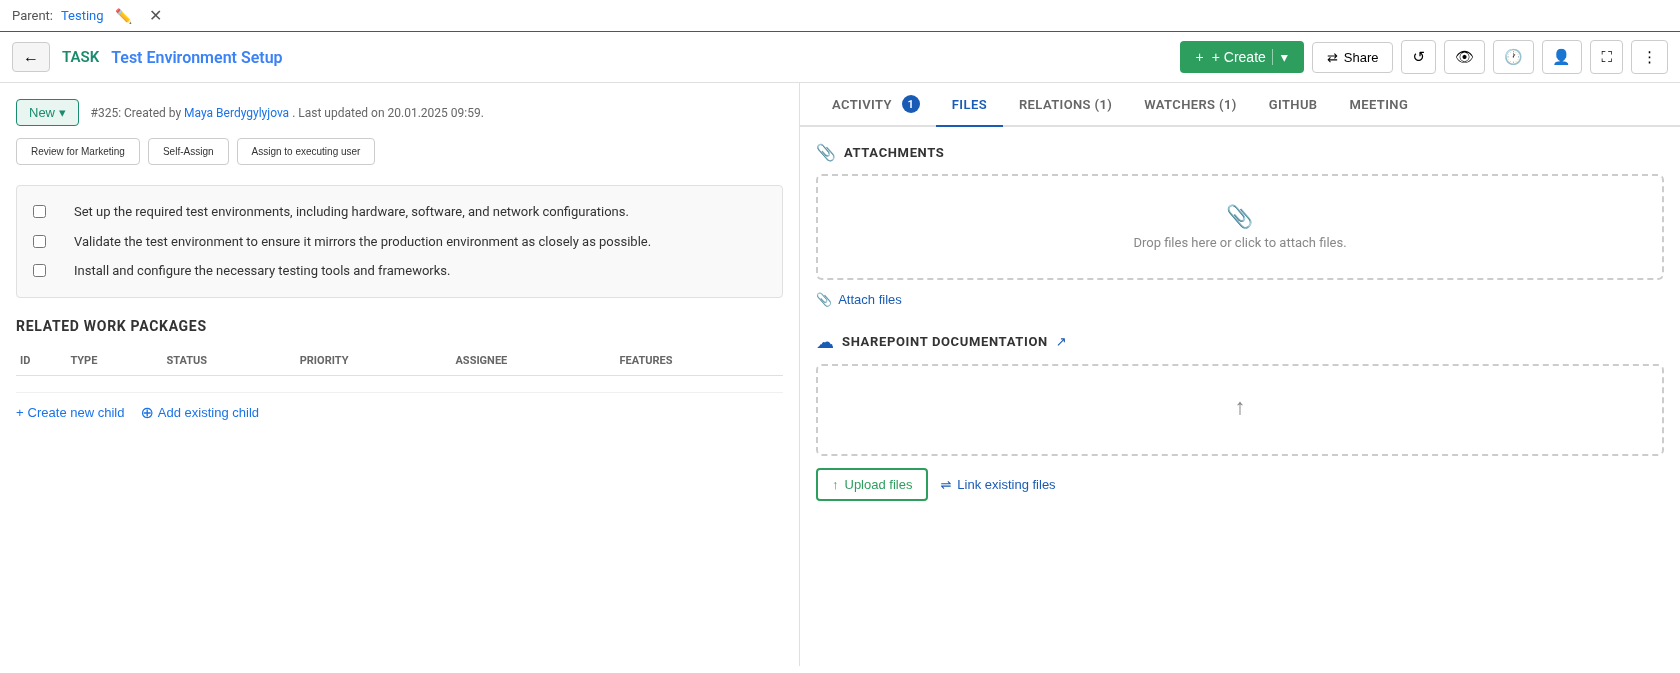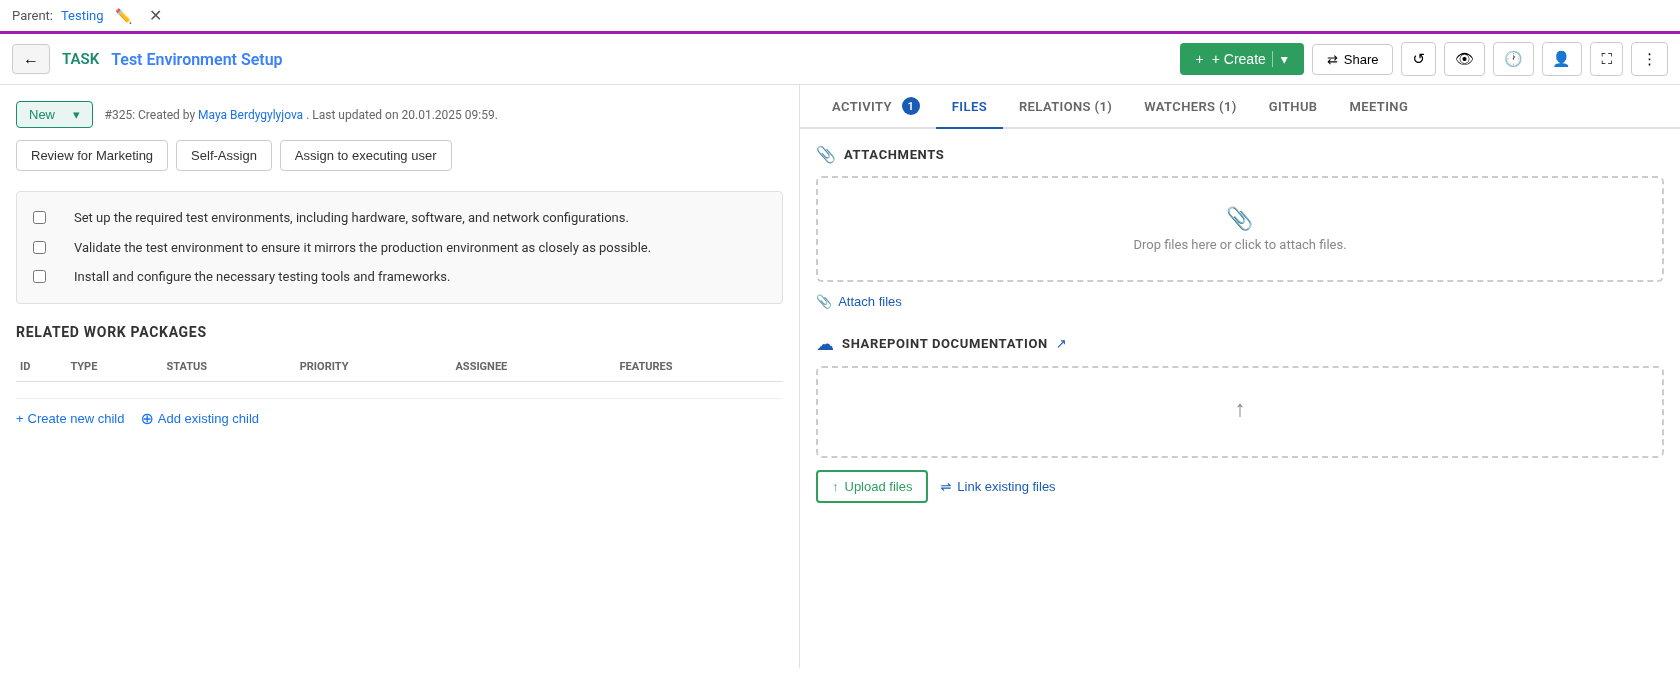--- a/index.html
+++ b/index.html
@@ -1,19 +1,19 @@
 <!DOCTYPE html>
 <html><head>
   <meta charset="utf-8">
   <style>
     * { box-sizing: border-box; margin: 0; padding: 0; }
     body { font-family: -apple-system, BlinkMacSystemFont, 'Segoe UI', Roboto, sans-serif; font-size: 13px; color: #333; background: #fff; height: 673px; overflow: hidden; }
 
     .top-bar {
-      display: flex; align-items: center; padding: 6px 12px; border-bottom: 3px solid #a21caf; gap: 8px;
+      display: flex; align-items: center; padding: 6px 12px; border-bottom: 1px solid #a21caf; gap: 8px;
     }
     .top-bar-edit { background: none; border: none; cursor: pointer; color: #555; font-size: 14px; padding: 0 4px; }
     .top-bar-close { background: none; border: none; cursor: pointer; color: #555; font-size: 16px; padding: 0 4px; }
 
     .header {
       display: flex; align-items: center; padding: 8px 12px; border-bottom: 1px solid #e0e0e0; gap: 12px;
     }
     .back-btn { background: #f5f5f5; border: 1px solid #ccc; border-radius: 4px; padding: 5px 10px; cursor: pointer; font-size: 16px; }
     .task-label { color: #1a8b6e; font-weight: 600; font-size: 15px; text-transform: uppercase; }
     .task-title { font-size: 16px; font-weight: 600; color: #3b82f6; flex: 1; }
@@ -22,26 +22,26 @@
     .create-btn .arrow { border-left: 1px solid rgba(255,255,255,0.5); padding-left: 8px; }
     .share-btn { background: white; border: 1px solid #ccc; border-radius: 4px; padding: 7px 14px; cursor: pointer; font-size: 13px; display: flex; align-items: center; gap: 6px; }
     .icon-btn { background: white; border: 1px solid #ccc; border-radius: 4px; padding: 7px 10px; cursor: pointer; font-size: 15px; }
 
     .main-layout { display: flex; height: calc(673px - 90px); }
 
     .left-panel { flex: 0 0 800px; border-right: 1px solid #e0e0e0; overflow-y: auto; padding: 16px; }
     .right-panel { flex: 1; overflow-y: auto; }
 
     .status-row { display: flex; align-items: center; gap: 12px; margin-bottom: 12px; }
-    .status-badge { background: #e8f5f0; border: 1px solid #1a8b6e; color: #1a8b6e; border-radius: 4px; padding: 5px 12px; font-size: 13px; font-weight: 500; cursor: pointer; display: flex; align-items: center; gap: 18px; }
+    .status-badge { background: #e8f5f0; border: 1px solid #1a8b6e; color: #1a8b6e; border-radius: 4px; padding: 5px 12px; font-size: 13px; font-weight: 500; cursor: pointer; display: flex; align-items: center; gap: 4px; }
     .task-meta { font-size: 12px; color: #666; }
     .task-meta a { color: #1a73e8; text-decoration: none; }
 
     .action-buttons { display: flex; gap: 8px; margin-bottom: 20px; flex-wrap: wrap; }
-    .action-btn { background: white; border: 1px solid #ccc; border-radius: 4px; padding: 7px 14px; font-size: 13px; cursor: pointer; color: #333; }
+    .action-btn { background: white; border: 1px solid #ccc; border-radius: 4px; padding: 7px 14px; font-size: 10px; cursor: pointer; color: #333; }
 
     .checklist { background: #f9f9f9; border: 1px solid #e0e0e0; border-radius: 4px; padding: 16px; margin-bottom: 20px; }
     .checklist-item { display: flex; align-items: flex-start; gap: 28px; margin-bottom: 10px; font-size: 13px; line-height: 1.5; }
     .checklist-item:last-child { margin-bottom: 0; }
     .checklist-item input[type="checkbox"] { margin-top: 3px; flex-shrink: 0; }
 
     .section-title { font-size: 14px; font-weight: 700; letter-spacing: 0.05em; color: #333; margin-bottom: 12px; text-transform: uppercase; }
 
     .related-table { width: 100%; border-collapse: collapse; margin-top: 8px; }
     .related-table th { font-size: 11px; font-weight: 700; text-transform: uppercase; color: #666; padding: 8px 4px; text-align: left; border-bottom: 1px solid #e0e0e0; }

